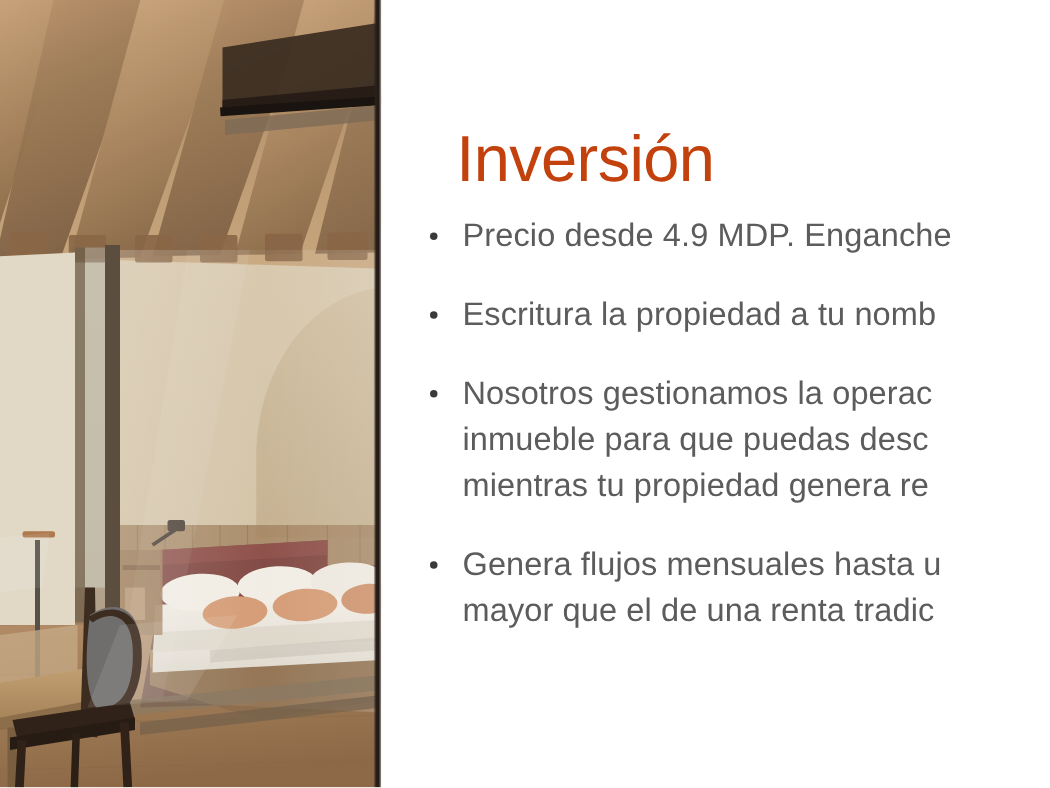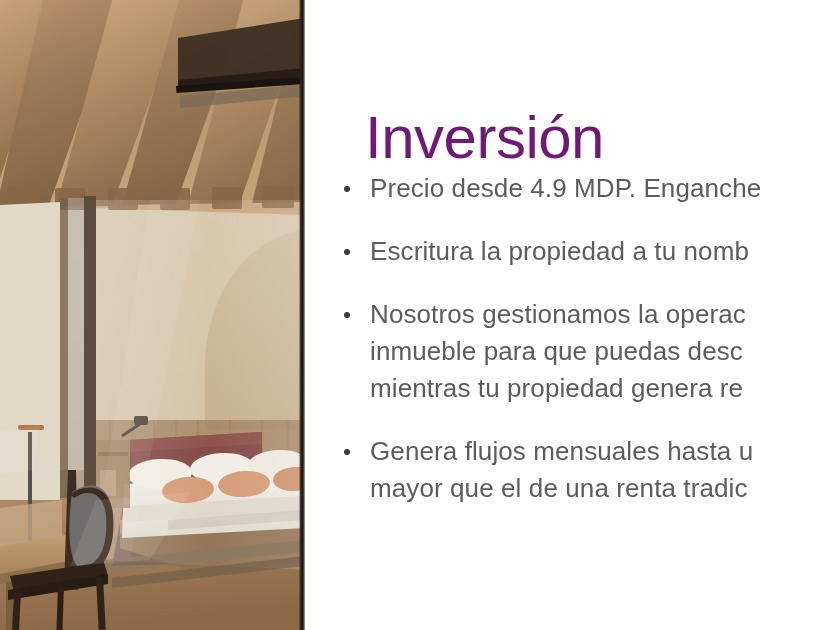--- a/index.html
+++ b/index.html
@@ -55,25 +55,25 @@
     width: 535px;
     height: 630px;
     background: #ffffff;
     overflow: hidden;
   }
 
   .slide-title {
     position: absolute;
     left: 60px;
     top: 66px;
-    font-size: 60px;
+    font-size: 52px;
     line-height: 1.05;
     font-weight: 400;
     letter-spacing: -0.5px;
-    color: #701a75;
+    color: #c2410c;
     white-space: nowrap;
   }
 
   .bullet-list {
     position: absolute;
     left: 37px;
     top: 170px;
     width: 700px;
   }
 

